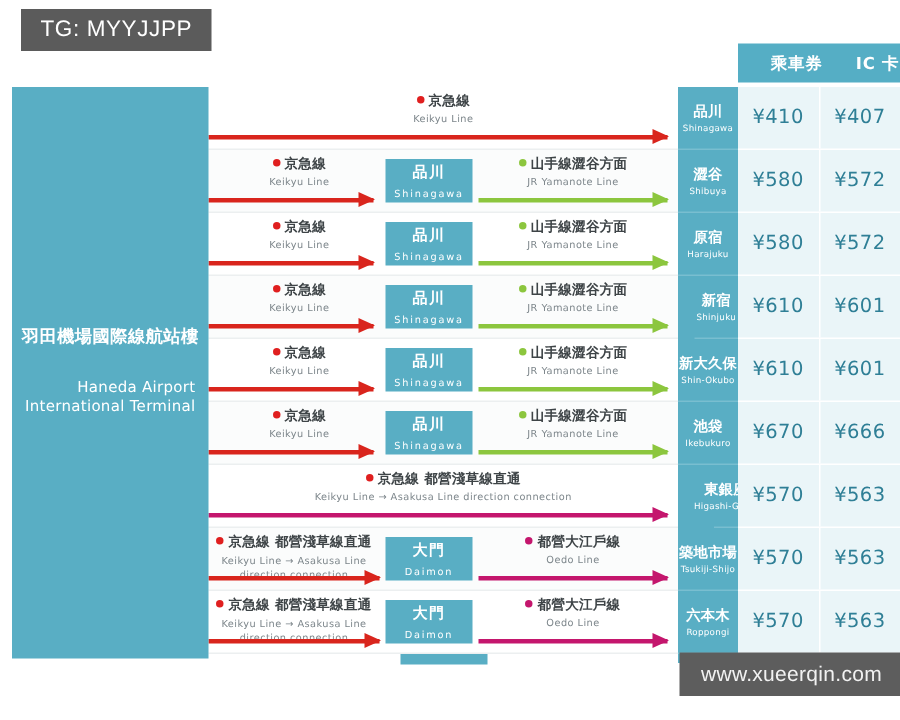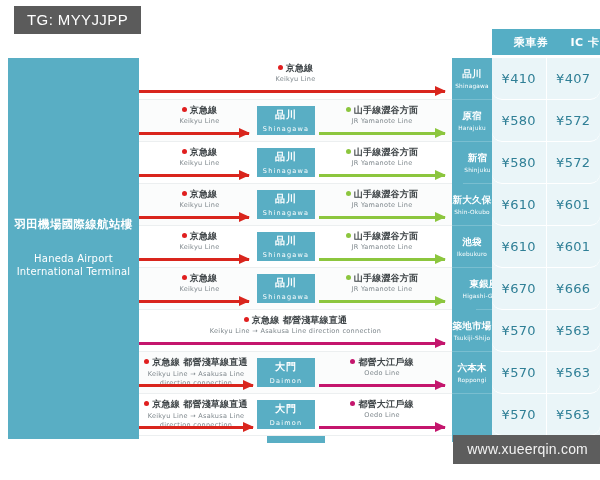--- a/index.html
+++ b/index.html
@@ -47,20 +47,21 @@
     color:#ffffff;text-align:center;
     z-index:5;
   }
   .origin .o-jp{
     font-size:11.5px;font-weight:bold;letter-spacing:.3px;
     line-height:1.2;
   }
   .origin .o-en{
     font-size:10px;line-height:1.35;margin-top:20px;
     letter-spacing:.2px;
+    text-align:right;
   }
 
   
   .rows{
     position:absolute;left:139px;top:13px;
     width:313px;height:384px;
   }
   .row{
     position:relative;
     border-bottom:1px solid #eceff0;
@@ -152,21 +153,20 @@
   .fare-col{
     position:absolute;left:492px;top:58px;
     width:108px;height:384px;
     background:#eaf5f8;
     z-index:8;
   }
   .fare-row{
     display:flex;
     border-bottom:1px solid #ffffff;
     box-sizing:border-box;
-    border-radius:10px;
   }
   .fare-row div{
     flex:1;display:flex;align-items:center;justify-content:center;
     color:#2f7f96;font-size:13px;letter-spacing:.3px;
   }
   .fare-row div:first-child{border-right:1px solid #ffffff;}
 
   .bot-stub{
     position:absolute;left:267px;top:436px;
     width:58px;height:7px;background:#59aec4;z-index:9;
@@ -315,20 +315,24 @@
         <div class="arrow magenta" style="left: 180px; width: 126px;"></div>
       </div>
     </div>
 
   <div class="dest-col" id="destcol">
       <div class="dest" style="height: 42px;">
         <div class="d-jp">品川</div>
         <div class="d-en">Shinagawa</div>
       </div>
       <div class="dest" style="height: 42px;">
+        <div class="d-jp">澀谷</div>
+        <div class="d-en">Shibuya</div>
+      </div>
+      <div class="dest" style="height: 42px;">
         <div class="d-jp">原宿</div>
         <div class="d-en">Harajuku</div>
       </div>
       <div class="dest" style="height: 42px; margin-left: 11px;">
         <div class="d-jp">新宿</div>
         <div class="d-en">Shinjuku</div>
       </div>
       <div class="dest" style="height: 42px;">
         <div class="d-jp">新大久保</div>
         <div class="d-en">Shin-Okubo</div>

